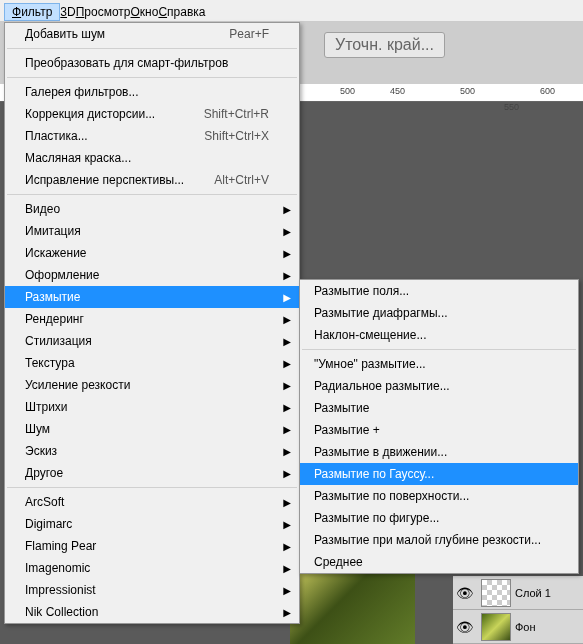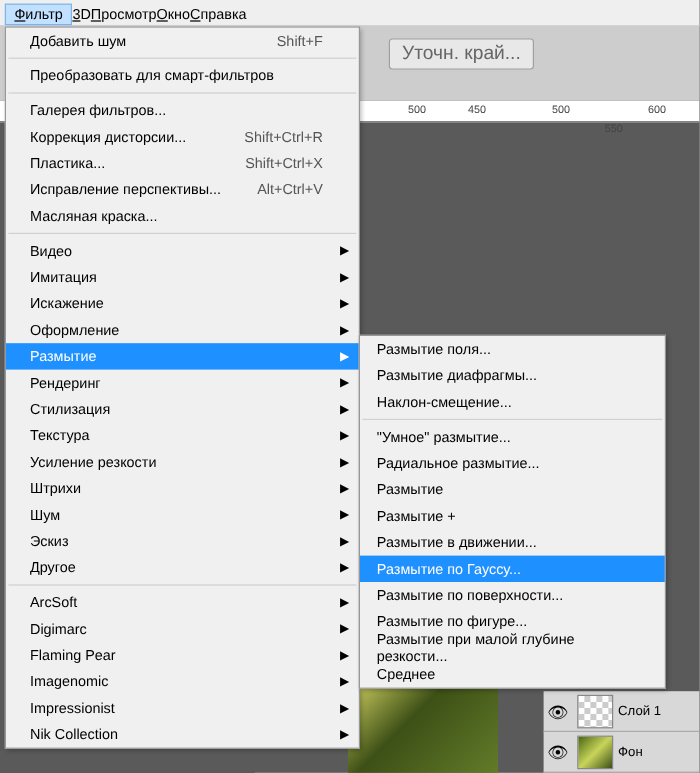--- a/index.html
+++ b/index.html
@@ -28,21 +28,21 @@
 .layer-title { font-size: 11px; flex: 1; }
 
 .dropdown { position: absolute; left: 4px; top: 22px; width: 296px; background: #f0f0f0; border: 1px solid #979797; box-shadow: 2px 2px 4px rgba(0,0,0,0.3); }
 .dropdown-item { display: flex; align-items: center; height: 22px; padding: 0 30px 0 20px; cursor: default; position: relative; }
 .dropdown-item .shortcut { margin-left: auto; color: #555; }
 .dropdown-item .arrow { position: absolute; right: 8px; font-size: 10px; }
 .dropdown-item.highlighted { background: #1e90ff; color: #fff; }
 .dropdown-item.highlighted .arrow { color: #fff; }
 .dropdown-sep { height: 1px; background: #d0d0d0; margin: 3px 2px; }
 
-.submenu { position: absolute; left: 299px; top: 279px; width: 256px; background: #f0f0f0; border: 1px solid #979797; box-shadow: 2px 2px 4px rgba(0,0,0,0.3); }
+.submenu { position: absolute; left: 299px; top: 279px; width: 280px; background: #f0f0f0; border: 1px solid #979797; box-shadow: 2px 2px 4px rgba(0,0,0,0.3); }
 .submenu .dropdown-item { padding-left: 14px; }
 </style>
 </head>
 <body>
 
 <div class="menubar">
     <div class="menubar-item active"><u>Ф</u>ильтр</div>
     <div class="menubar-item"><u>3</u>D</div>
     <div class="menubar-item"><u>П</u>росмотр</div>
     <div class="menubar-item"><u>О</u>кно</div>
@@ -70,45 +70,45 @@
         <div class="layer-eye">👁</div>
         <div class="layer-thumb layer-img"></div>
         <div class="layer-title">Фон</div>
       </div>
     </div>
 </div>
 
 <div class="dropdown">
     <div class="dropdown-item">
       <span>Добавить шум</span>
-      <span class="shortcut">Shift+F</span>
+      <span class="shortcut">Pear+F</span>
     </div>
     <div class="dropdown-sep"></div>
     <div class="dropdown-item">
       <span>Преобразовать для смарт-фильтров</span>
     </div>
     <div class="dropdown-sep"></div>
     <div class="dropdown-item">
       <span>Галерея фильтров...</span>
     </div>
     <div class="dropdown-item">
       <span>Коррекция дисторсии...</span>
       <span class="shortcut">Shift+Ctrl+R</span>
     </div>
     <div class="dropdown-item">
       <span>Пластика...</span>
       <span class="shortcut">Shift+Ctrl+X</span>
     </div>
     <div class="dropdown-item">
+      <span>Масляная краска...</span>
+    </div>
+    <div class="dropdown-item">
       <span>Исправление перспективы...</span>
       <span class="shortcut">Alt+Ctrl+V</span>
     </div>
-    <div class="dropdown-item">
-      <span>Масляная краска...</span>
-    </div>
     <div class="dropdown-sep"></div>
     <div class="dropdown-item">
       <span>Видео</span>
       <span class="arrow">▶</span>
     </div>
     <div class="dropdown-item">
       <span>Имитация</span>
       <span class="arrow">▶</span>
     </div>
     <div class="dropdown-item">

